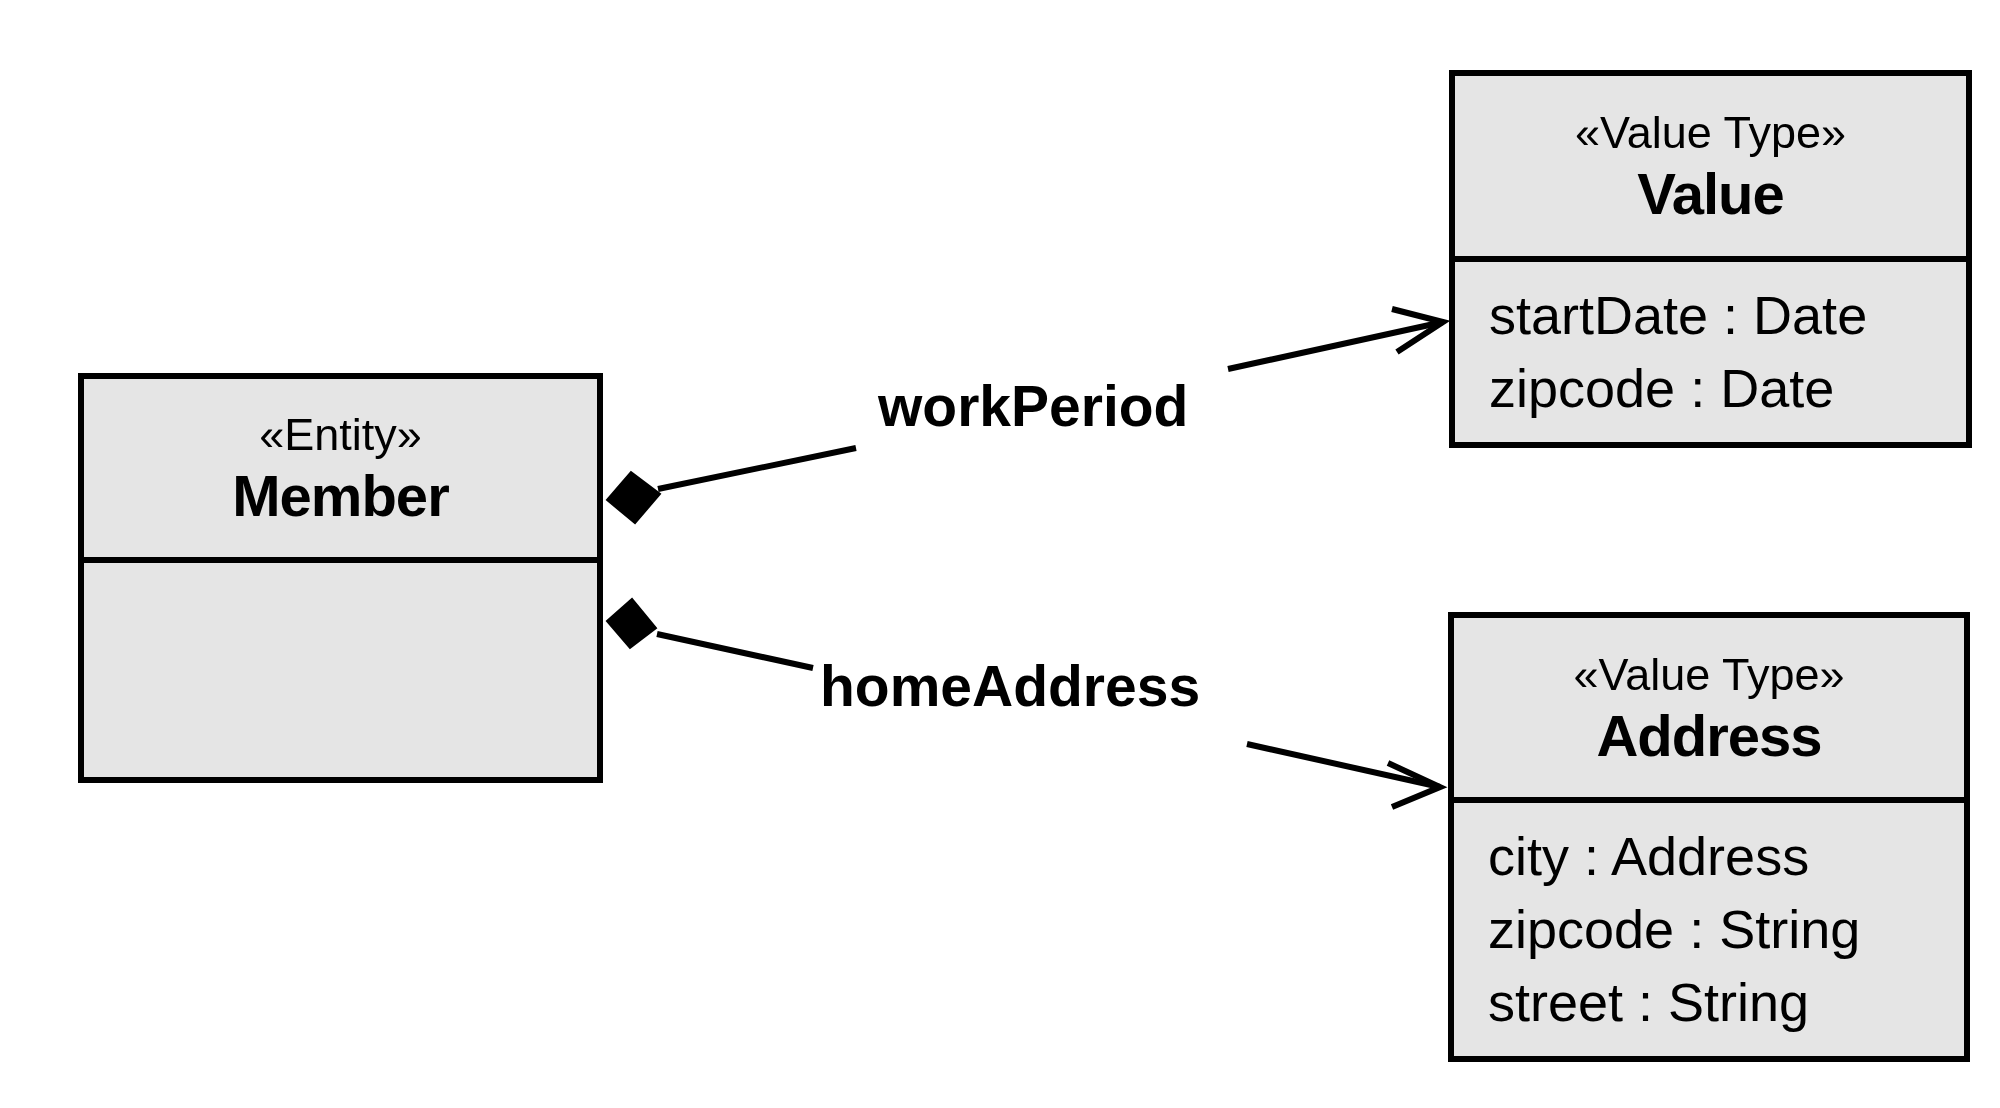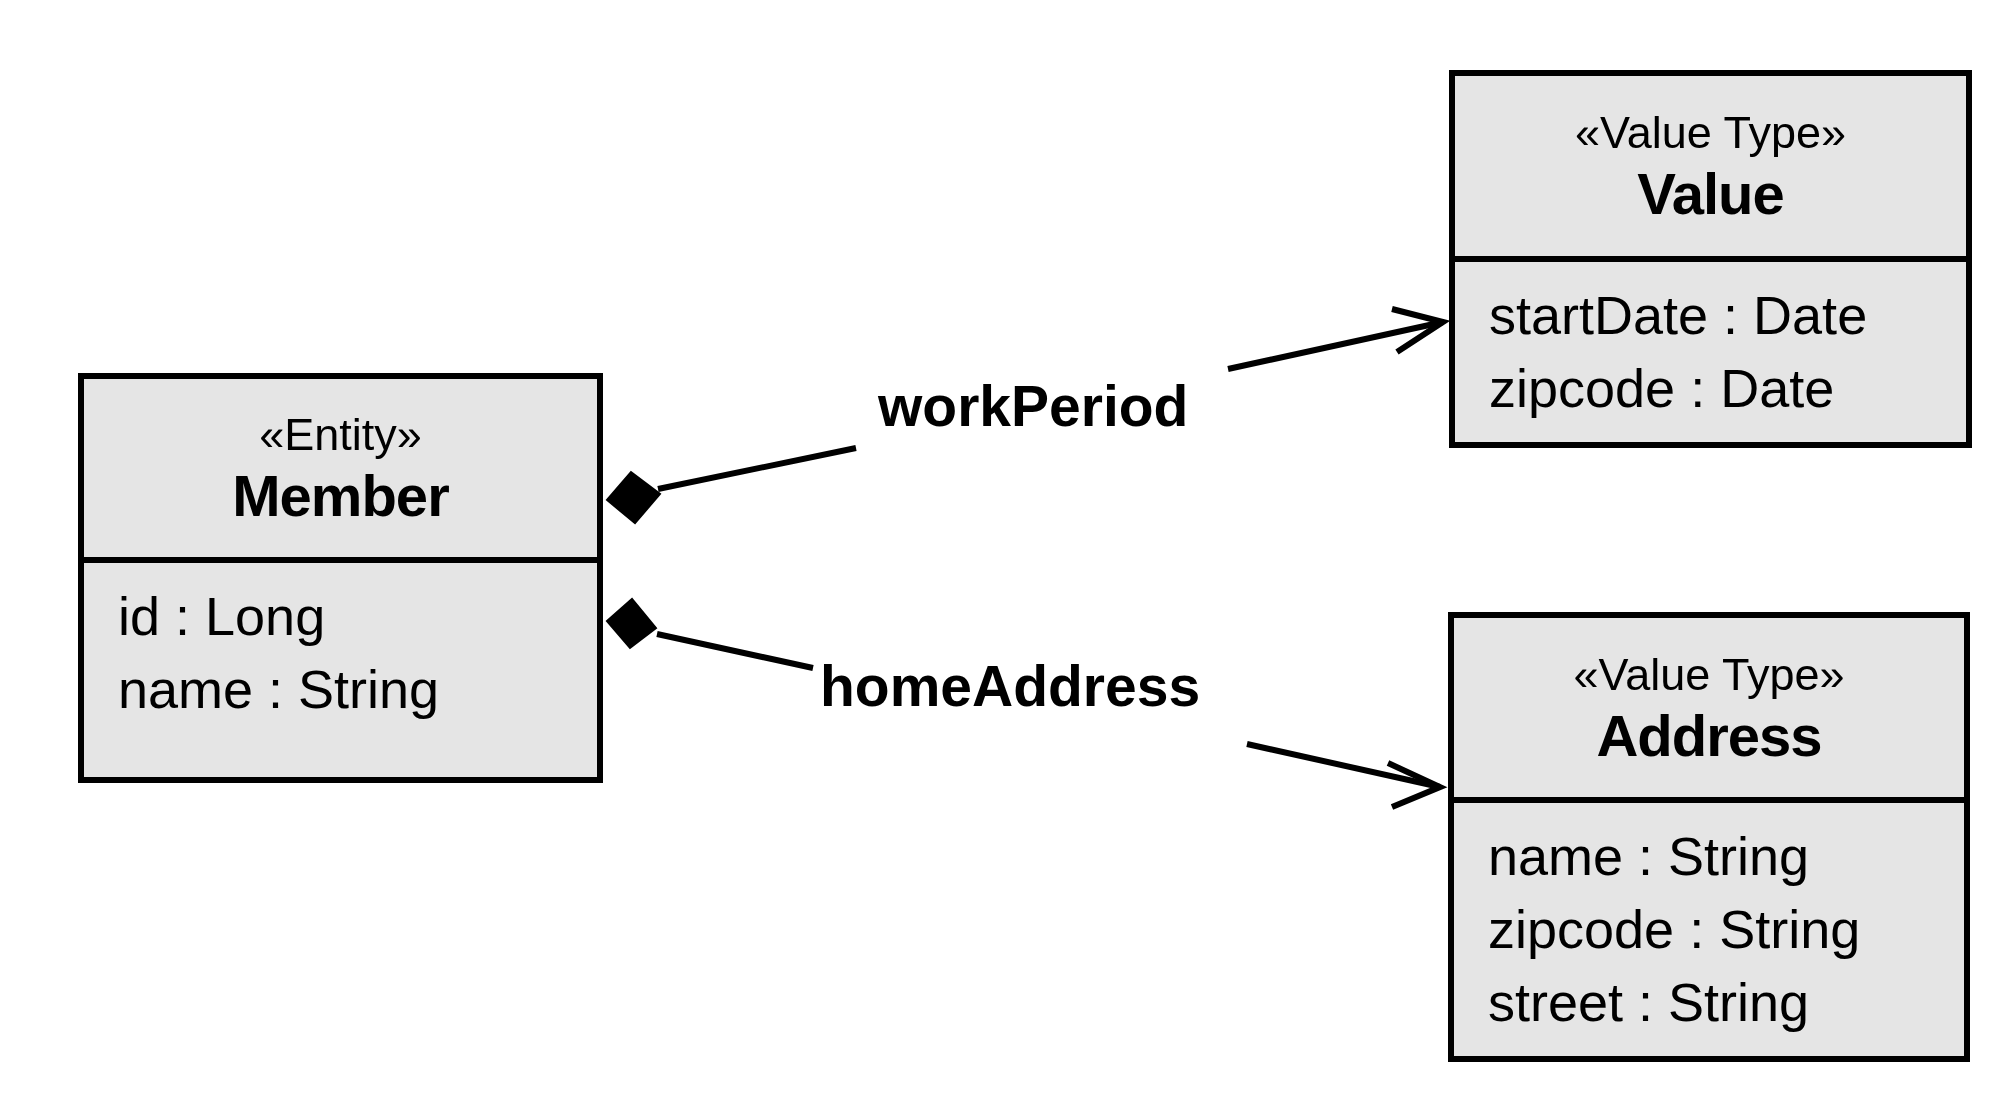--- a/index.html
+++ b/index.html
@@ -41,44 +41,40 @@
     <line x1="657" y1="634" x2="813" y2="668"></line>
     <line x1="1247" y1="744" x2="1440" y2="787"></line>
     <polyline points="1388,763 1440,787 1392,807"></polyline>
   </svg>
 
   <div class="class-box" style="left:78px;top:373px;width:525px;height:410px;">
     <div class="title-compartment" style="height:184px;">
       <div class="stereotype">«Entity»</div>
       <div class="class-name">Member</div>
     </div>
-    <div class="attrs-compartment">
-      <div class="attr-line">id : Long</div>
-      <div class="attr-line">name : String</div>
-    </div>
   </div>
 
   <div class="class-box" style="left:1449px;top:70px;width:523px;height:378px;">
     <div class="title-compartment" style="height:186px;">
       <div class="stereotype">«Value Type»</div>
       <div class="class-name">Value</div>
     </div>
     <div class="attrs-compartment">
       <div class="attr-line">startDate : Date</div>
       <div class="attr-line">zipcode : Date</div>
     </div>
   </div>
 
   <div class="class-box" style="left:1448px;top:612px;width:522px;height:450px;">
     <div class="title-compartment" style="height:185px;">
       <div class="stereotype">«Value Type»</div>
       <div class="class-name">Address</div>
     </div>
     <div class="attrs-compartment">
-      <div class="attr-line">name : String</div>
+      <div class="attr-line">city : Address</div>
       <div class="attr-line">zipcode : String</div>
       <div class="attr-line">street : String</div>
     </div>
   </div>
 
   <div class="assoc-label" style="left:878px;top:376px;">workPeriod</div>
   <div class="assoc-label" style="left:820px;top:656px;">homeAddress</div>
 
 </div>
 

